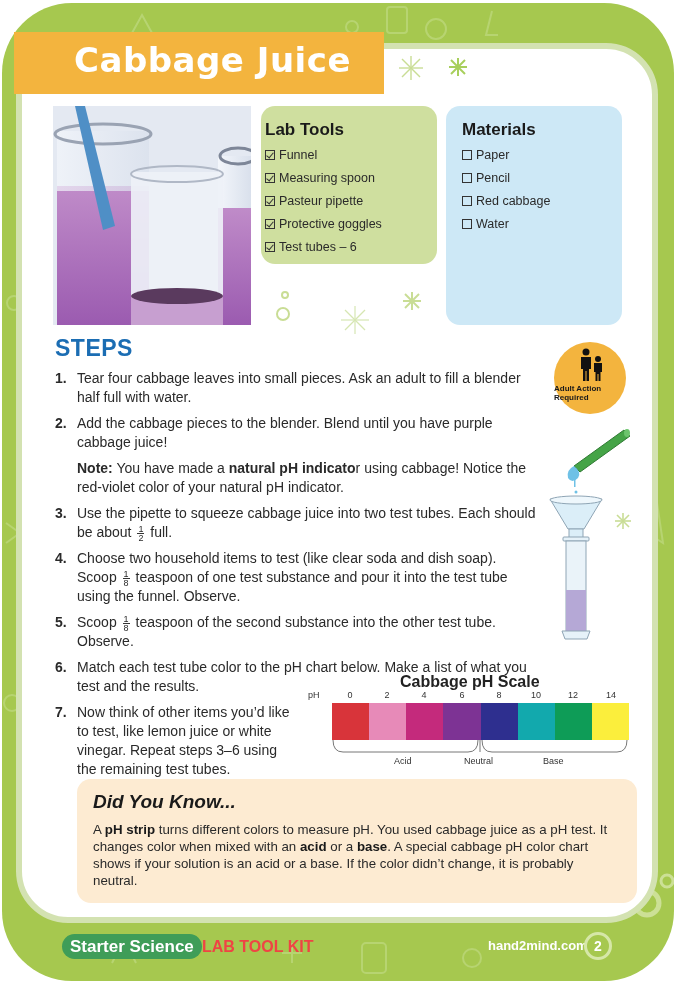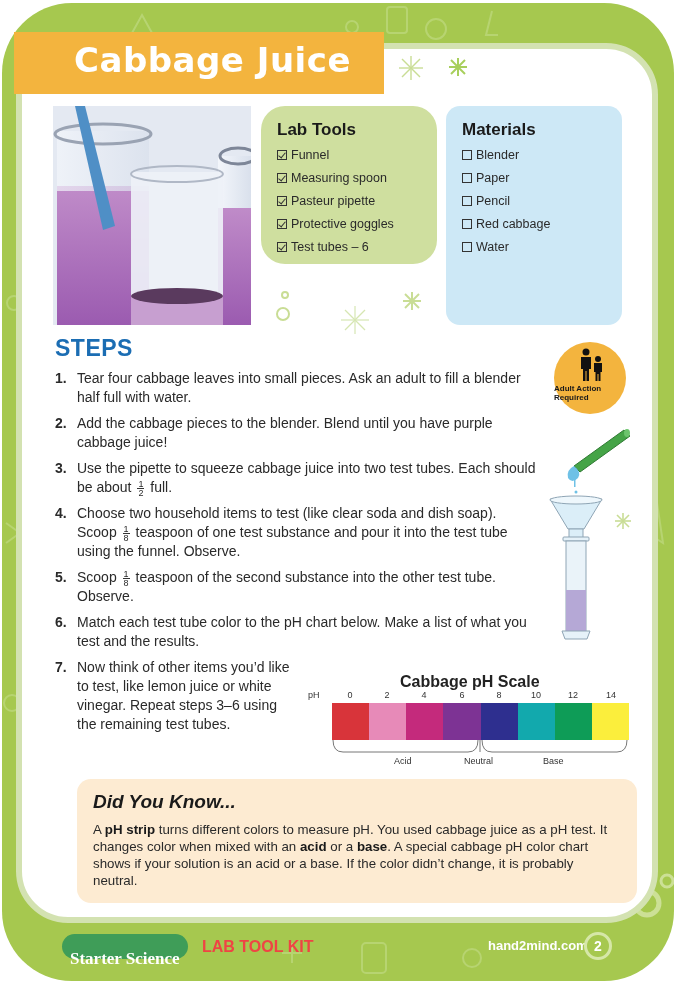--- a/index.html
+++ b/index.html
@@ -33,21 +33,21 @@
   }
   .spark { position: absolute; }
 
   .photo {
     position: absolute; left: 53px; top: 106px; width: 198px; height: 219px;
     overflow: hidden; background: linear-gradient(180deg,#e9eef6 0%, #dfe5f0 100%);
   }
 
   .box-tools {
     position: absolute; left: 261px; top: 106px; width: 176px; height: 158px;
-    background: #cfdf9f; border-radius: 24px; padding: 14px 0 0 16px;
+    background: #cfdf9f; border-radius: 14px; padding: 14px 0 0 4px;
   }
   .box-mat {
     position: absolute; left: 446px; top: 106px; width: 176px; height: 219px;
     background: #cde8f6; border-radius: 14px; padding: 14px 0 0 16px;
   }
   .box-title {
     font-family: "Liberation Sans", sans-serif; font-weight: bold; font-size: 17px;
     color: #1a1a1a; margin-bottom: 7px;
   }
   .li {
@@ -127,23 +127,23 @@
     font-family: "Liberation Sans", sans-serif; font-weight: bold; font-style: italic;
     font-size: 19px; color: #1a1a1a; margin-bottom: 8px;
   }
   .dyk-body {
     font-family: "Liberation Sans", sans-serif; font-size: 13.3px; color: #2a2a2a;
     line-height: 17px;
   }
   .dyk-body b { font-weight: bold; color: #1a1a1a; }
 
   .footer-pill {
-    position: absolute; left: 62px; top: 934px; height: 25px; padding: 12px 8px;
+    position: absolute; left: 62px; top: 934px; height: 25px; padding: 0 8px;
     background: #3f9d58; border-radius: 13px;
-    font-family: Liberation Serif, serif; font-weight: bold; font-size: 17px;
+    font-family: Liberation Sans, sans-serif; font-weight: bold; font-size: 17px;
     line-height: 25px; color: #ffffff;
   }
   .footer-kit {
     position: absolute; left: 202px; top: 935px;
     font-family: "Liberation Sans", sans-serif; font-weight: bold; font-size: 16px;
     line-height: 24px; color: #ef4444;
   }
   .footer-site {
     position: absolute; left: 488px; top: 938px;
     font-family: "Liberation Sans", sans-serif; font-weight: bold; font-size: 13px;
@@ -279,24 +279,20 @@
         <line x1="1" y1="10" x2="19" y2="10"></line>
         <line x1="3" y1="3" x2="17" y2="17"></line>
         <line x1="17" y1="3" x2="3" y2="17"></line>
       </g>
   </svg>
 
   <div class="box-mat">
     <div class="box-title">Materials</div>
     <div class="li">
         <span class="chk"></span>
-        <span class="lbl">Blender</span>
-      </div>
-    <div class="li">
-        <span class="chk"></span>
         <span class="lbl">Paper</span>
       </div>
     <div class="li">
         <span class="chk"></span>
         <span class="lbl">Pencil</span>
       </div>
     <div class="li">
         <span class="chk"></span>
         <span class="lbl">Red cabbage</span>
       </div>
@@ -310,20 +306,21 @@
 
   <div class="steps">
     <div class="step">
       <span class="num">1.</span>
       <span class="txt">Tear four cabbage leaves into small pieces. Ask an adult to fill a blender half full with water.</span>
     </div>
     <div class="step">
       <span class="num">2.</span>
       <div class="txt">
         <div>Add the cabbage pieces to the blender. Blend until you have purple cabbage juice!</div>
+        <div class="note"><b>Note:</b><span> You have made a </span><b>natural pH indicato</b><span>r using cabbage! Notice the red-violet color of your natural pH indicator.</span></div>
       </div>
     </div>
     <div class="step">
       <span class="num">3.</span>
       <span class="txt"><span>Use the pipette to squeeze cabbage juice into two test tubes. Each should be about </span><span class="frac">
             <span class="n">1</span>
             <span class="d">2</span>
           </span><span> full.</span></span>
     </div>
     <div class="step">

